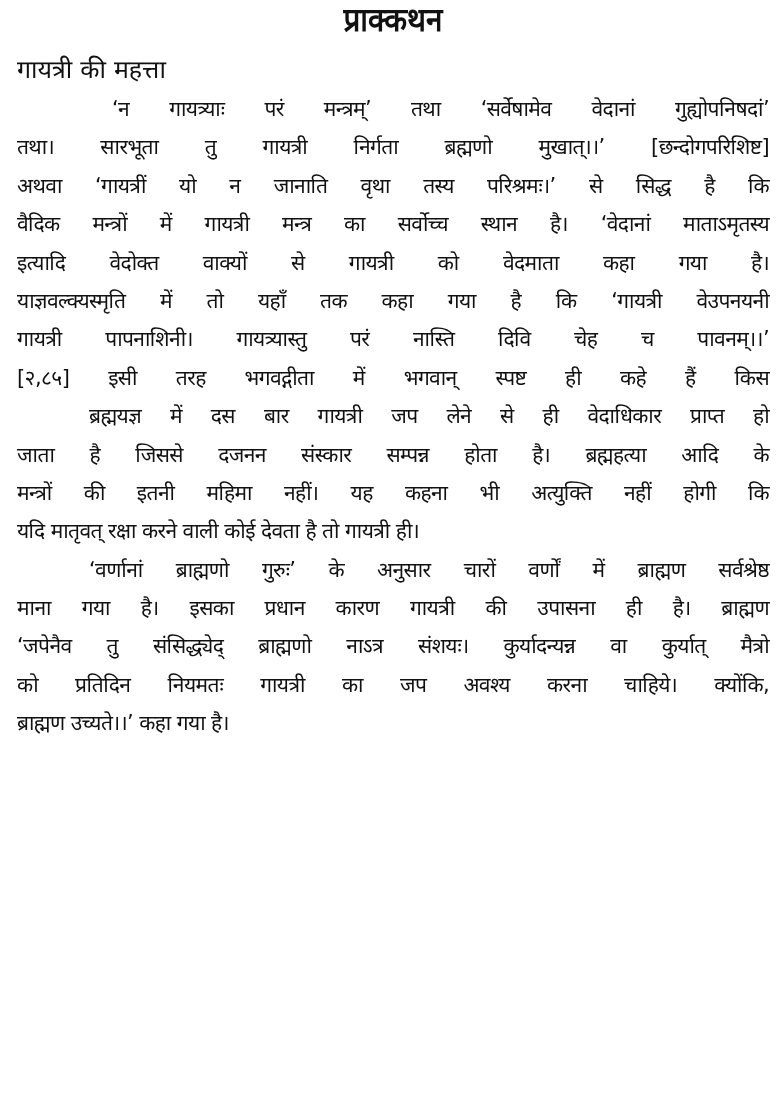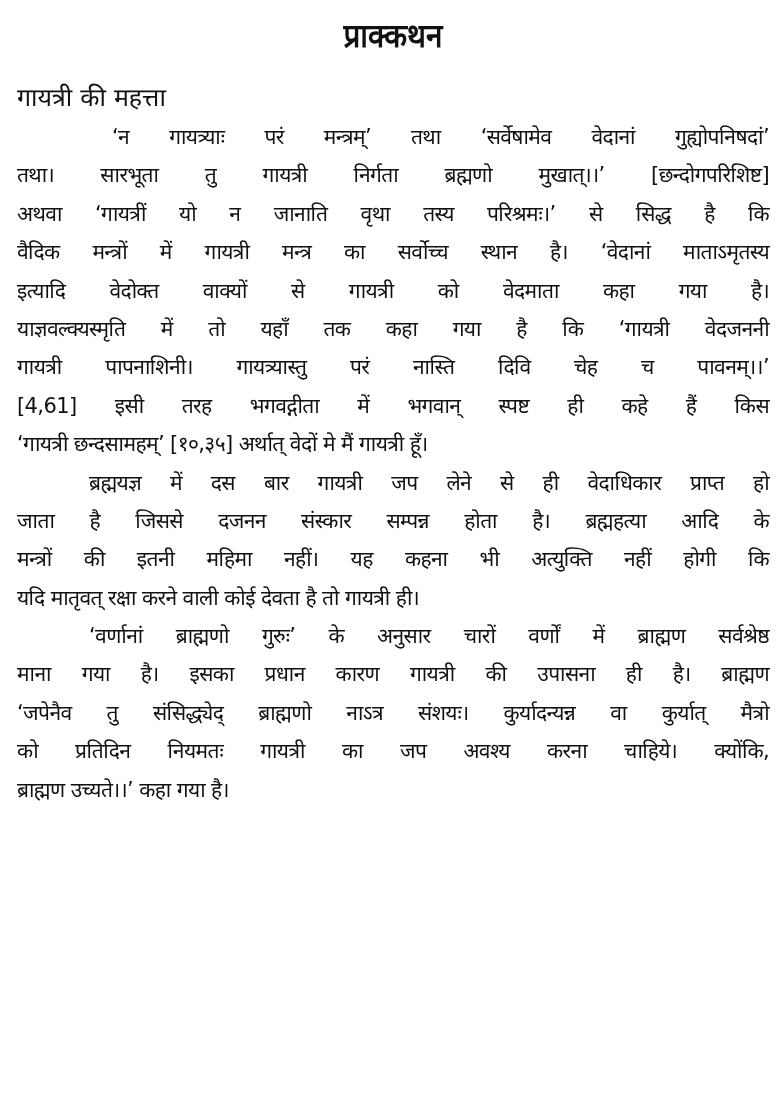--- a/index.html
+++ b/index.html
@@ -11,37 +11,37 @@
     width: 780px;
     height: 1108px;
     overflow: hidden;
     position: relative;
     color: #111111;
     font-family: "DejaVu Sans", "Liberation Sans", sans-serif;
   }
   .page {
     position: absolute;
     left: 17px;
-    top: 16px;
+    top: 0;
     width: 752px;
   }
   .title {
     text-align: center;
     font-size: 33px;
     font-weight: bold;
     line-height: 40px;
     height: 44px;
     margin: 0;
     letter-spacing: 0px;
     transform: scaleX(0.9);
   }
   .subtitle {
     font-size: 25px;
     line-height: 36px;
-    margin: 20px 0 0 0;
+    margin: 8px 0 0 0;
     height: 36px;
     transform-origin: left center;
   }
   .line {
     font-size: 21px;
     line-height: 38.4px;
     height: 38.4px;
     white-space: nowrap;
     overflow: visible;
     text-align: justify;
@@ -69,24 +69,23 @@
   <div class="subtitle">गायत्री की महत्ता</div>
 
   <div class="body-text">
 
     <div class="paragraph">
       <div class="line indent">‘न गायत्र्याः परं मन्त्रम्’ तथा ‘सर्वेषामेव वेदानां गुह्योपनिषदां’</div>
       <div class="line">तथा। सारभूता तु गायत्री निर्गता ब्रह्मणो मुखात्।।’ [छन्दोगपरिशिष्ट]</div>
       <div class="line">अथवा ‘गायत्रीं यो न जानाति वृथा तस्य परिश्रमः।’ से सिद्ध है कि</div>
       <div class="line">वैदिक मन्त्रों में गायत्री मन्त्र का सर्वोच्च स्थान है। ‘वेदानां माताऽमृतस्य</div>
       <div class="line">इत्यादि वेदोक्त वाक्यों से गायत्री को वेदमाता कहा गया है।</div>
-      <div class="line">याज्ञवल्क्यस्मृति में तो यहाँ तक कहा गया है कि ‘गायत्री वेदजननी</div>
+      <div class="line">याज्ञवल्क्यस्मृति में तो यहाँ तक कहा गया है कि ‘गायत्री वेउपनयनी</div>
       <div class="line">गायत्री पापनाशिनी। गायत्र्यास्तु परं नास्ति दिवि चेह च पावनम्।।’</div>
-      <div class="line">[4,61] इसी तरह भगवद्गीता में भगवान् स्पष्ट ही कहे हैं किस</div>
-      <div class="line last">‘गायत्री छन्दसामहम्’ [१०,३५] अर्थात् वेदों मे मैं गायत्री हूँ।</div>
+      <div class="line">[२,८५] इसी तरह भगवद्गीता में भगवान् स्पष्ट ही कहे हैं किस</div>
     </div>
 
     <div class="paragraph">
       <div class="line indent2">ब्रह्मयज्ञ में दस बार गायत्री जप लेने से ही वेदाधिकार प्राप्त हो</div>
       <div class="line">जाता है जिससे दजनन संस्कार सम्पन्न होता है। ब्रह्महत्या आदि के</div>
       <div class="line">मन्त्रों की इतनी महिमा नहीं। यह कहना भी अत्युक्ति नहीं होगी कि</div>
       <div class="line last">यदि मातृवत् रक्षा करने वाली कोई देवता है तो गायत्री ही।</div>
     </div>
 
     <div class="paragraph">

